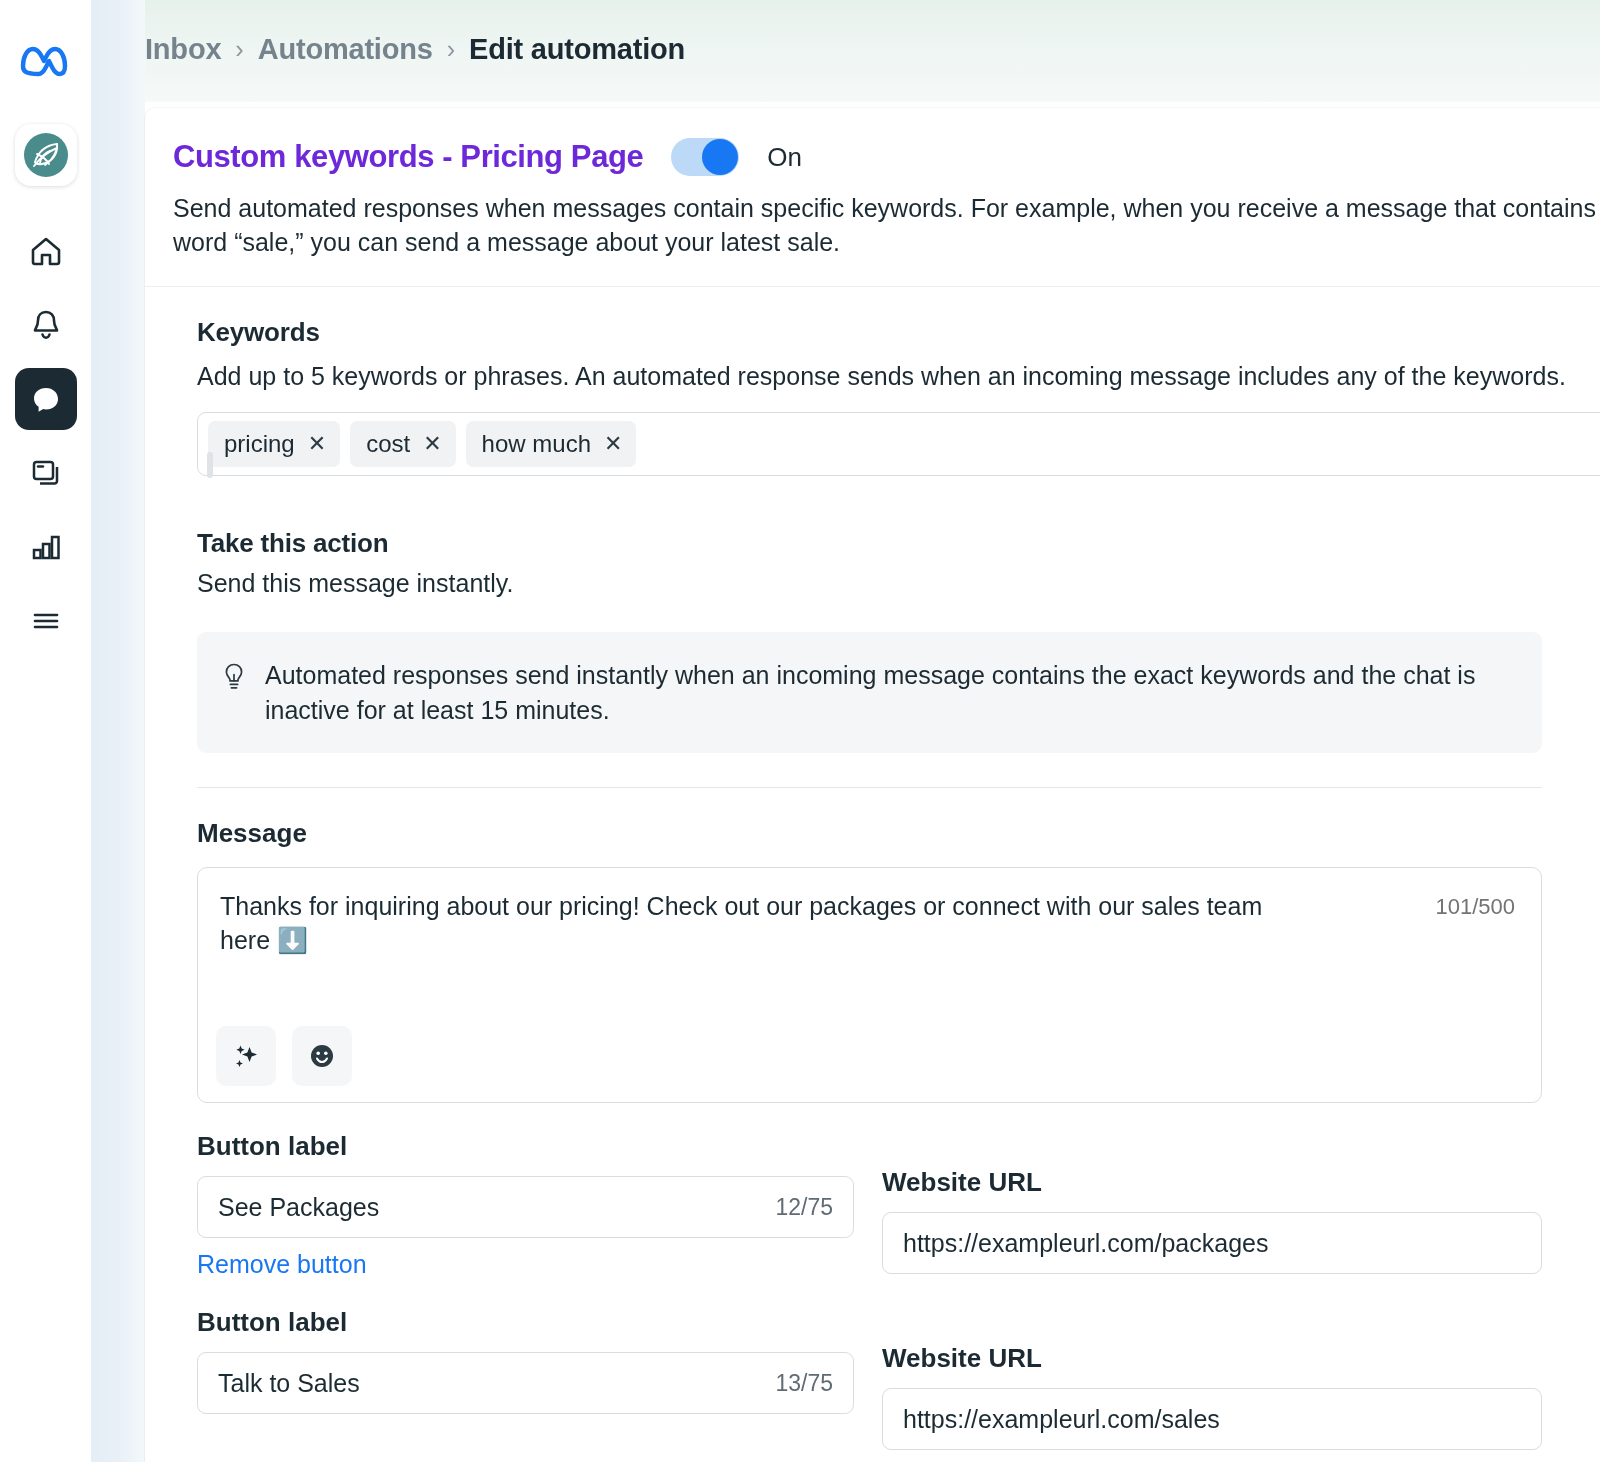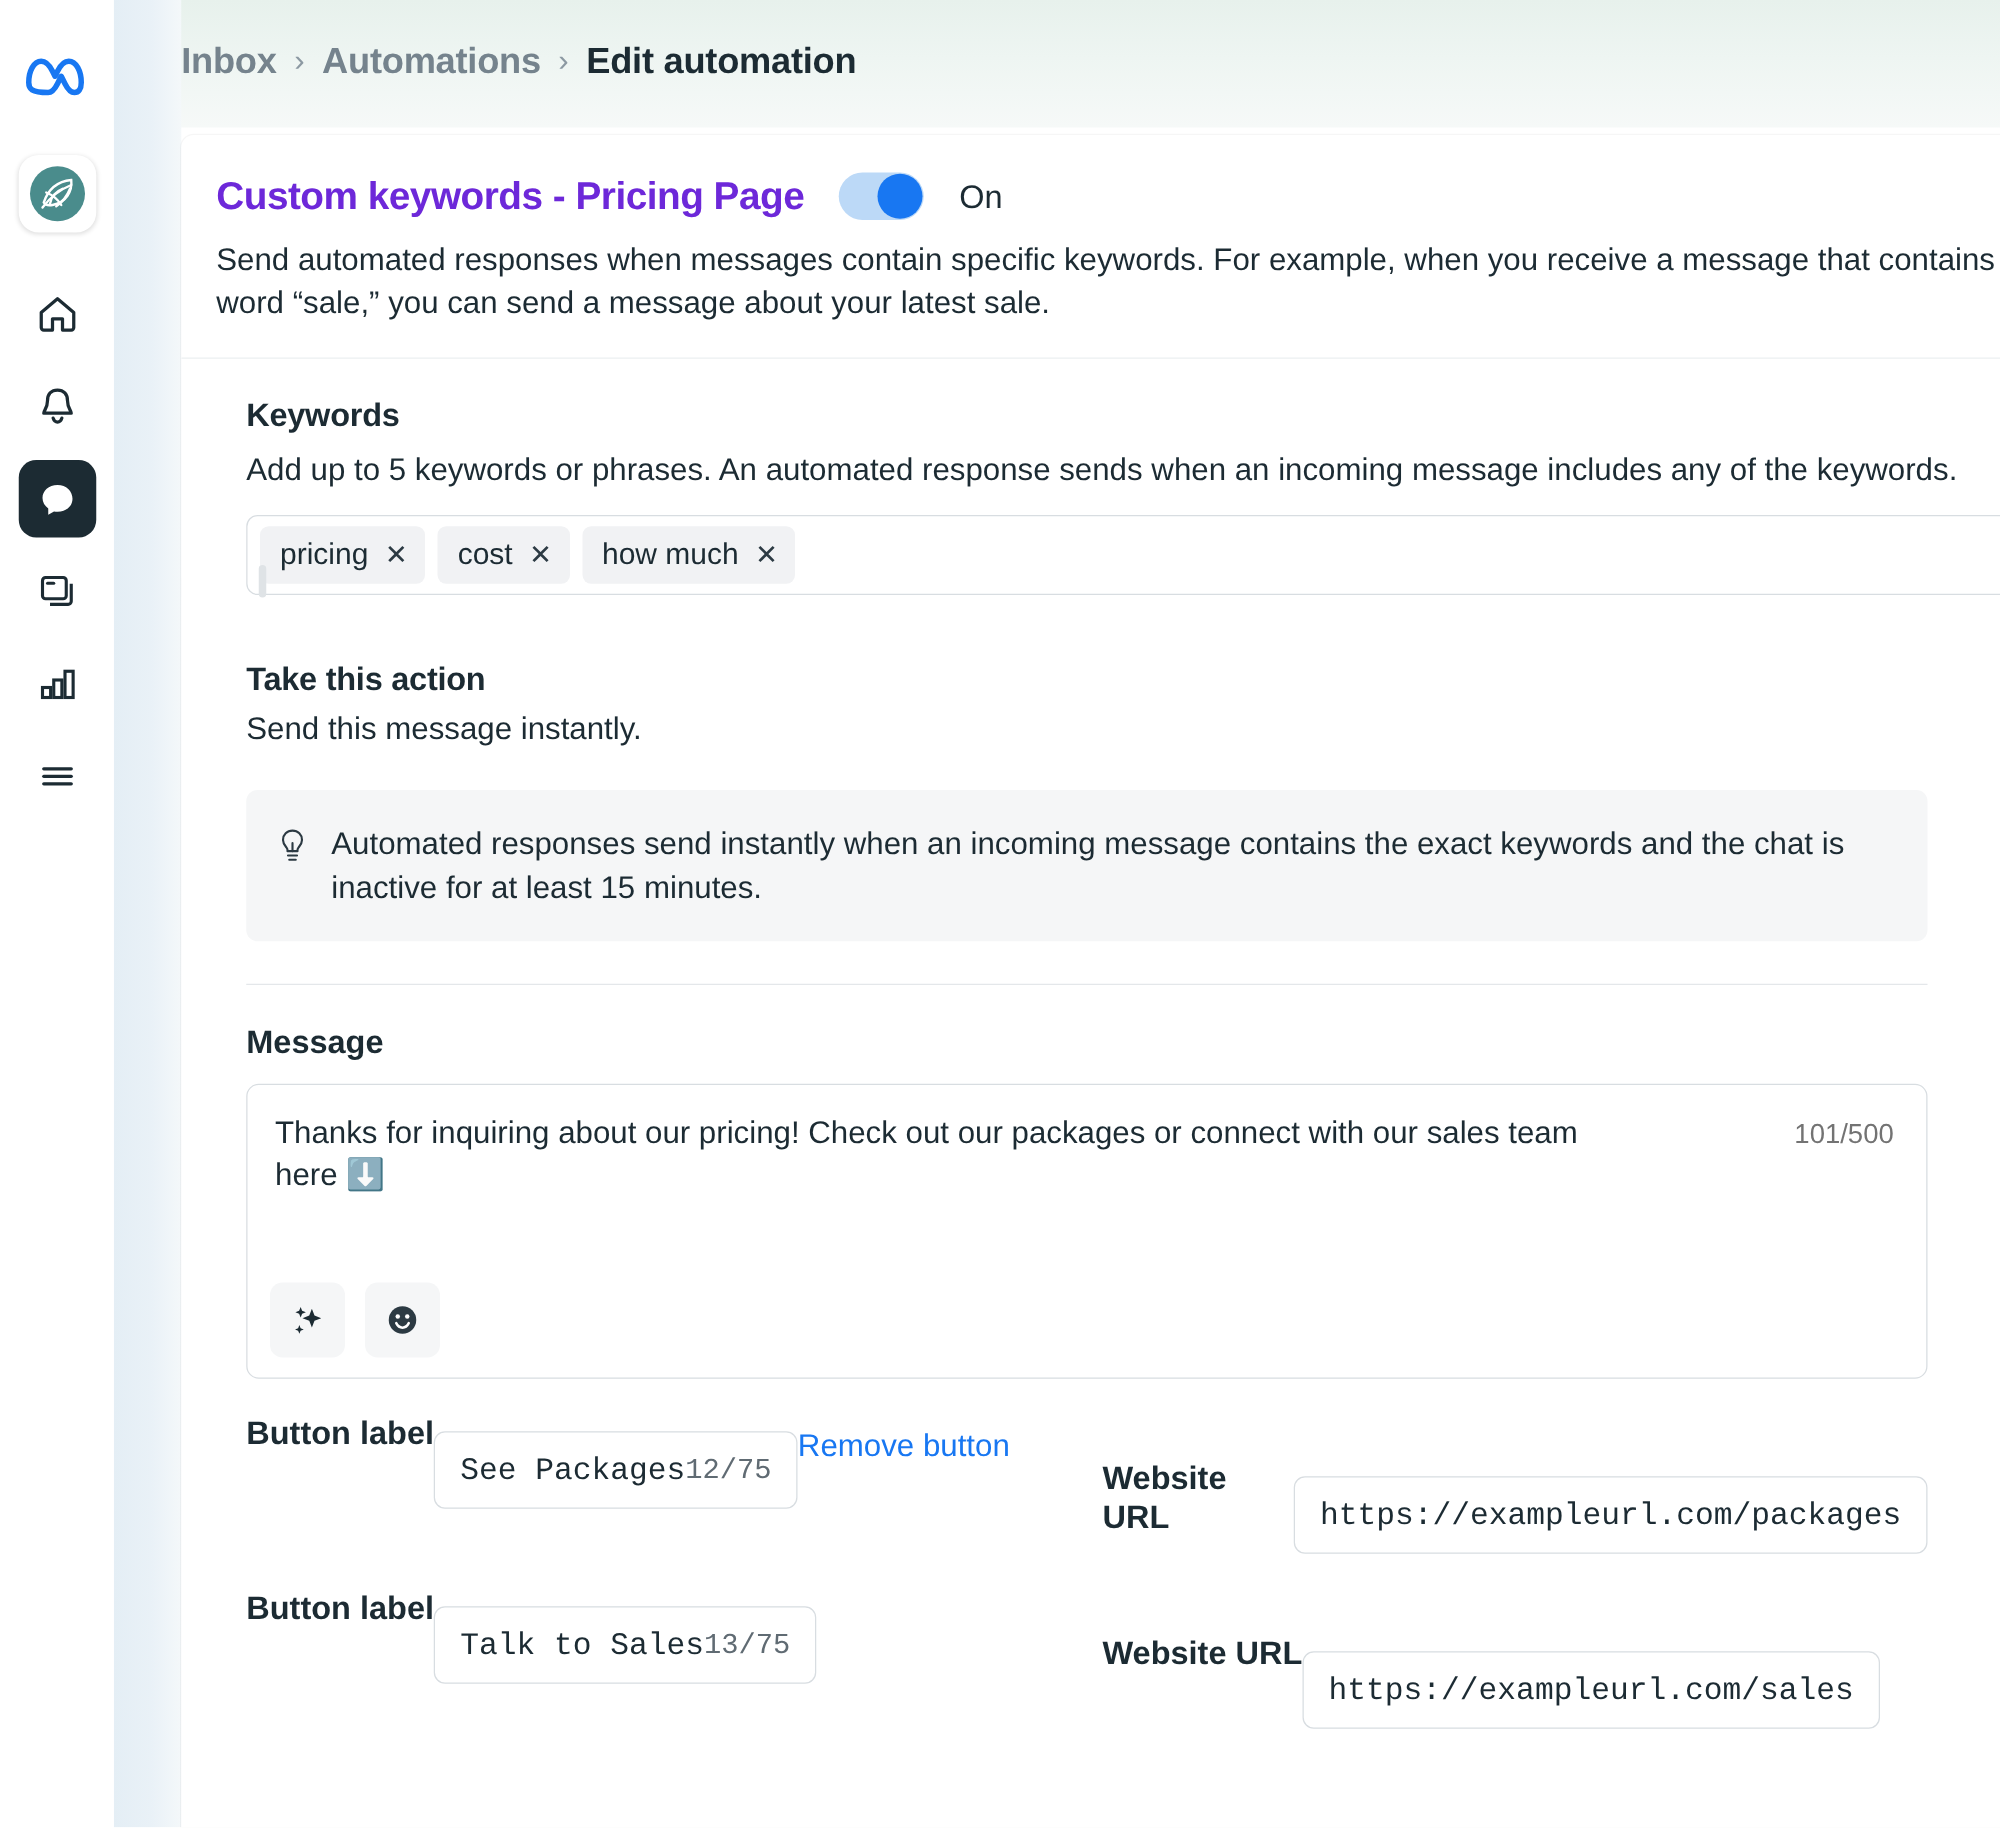--- a/index.html
+++ b/index.html
@@ -209,34 +209,33 @@
     width: 60px; height: 60px;
     background: #f5f6f7;
     border-radius: 10px;
     display: flex; align-items: center; justify-content: center;
     cursor: pointer;
   }
 
   
   .btn-rows { padding: 0 28px 40px 52px; }
   .btn-row { display: flex; gap: 28px; margin-top: 28px; }
-  .field { display: flex; flex-direction: row; }
+  .field { display: flex; flex-direction: column; }
   .field.left { width: 657px; }
   .field.right { width: 660px; margin-top: 36px; }
   .field-label { font-size: 26px; font-weight: 700; color: #1c2b33; }
   .input-shell {
     margin-top: 14px;
     height: 62px;
     border: 1px solid #d8dde1;
     border-radius: 9px;
     background: #fff;
     display: flex; align-items: center;
     padding: 0 20px;
     cursor: text;
-    font-family: Liberation Mono, monospace;
   }
   .input-val { font-size: 25px; color: #1c2b33; flex: 1; }
   .input-count { font-size: 23px; color: #606b73; }
   .remove-link {
     margin-top: 12px;
     font-size: 25px; color: #1877f2; cursor: pointer;
     align-self: flex-start;
   }
 </style>
 </head>

